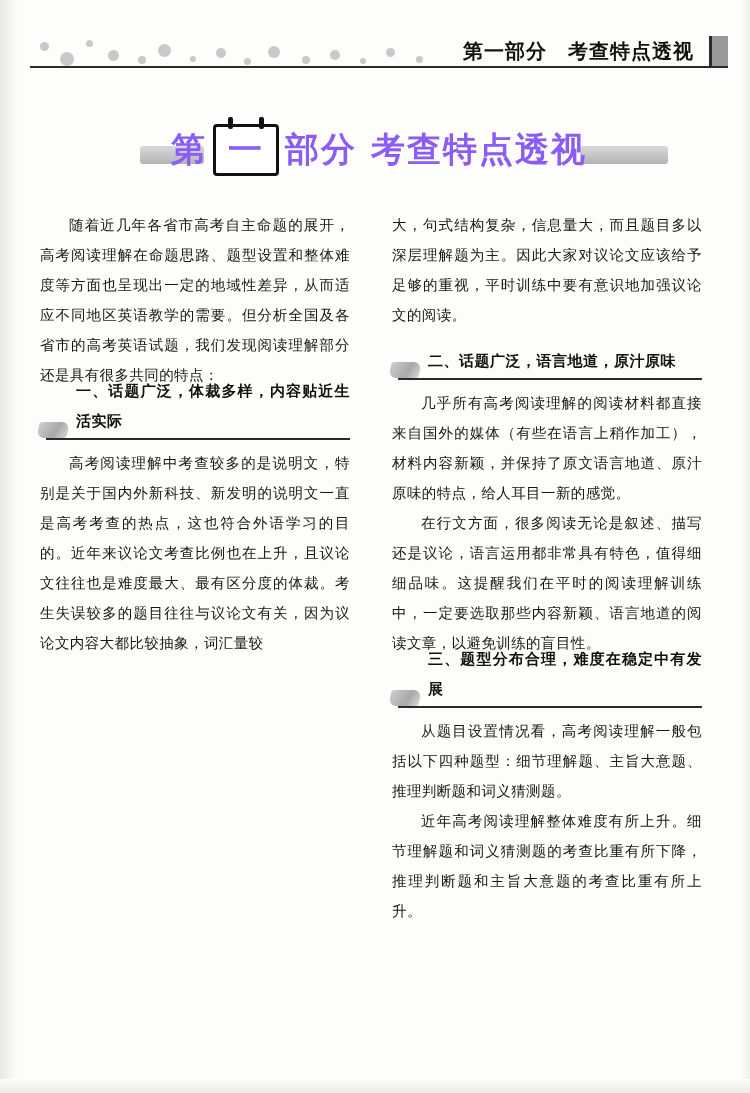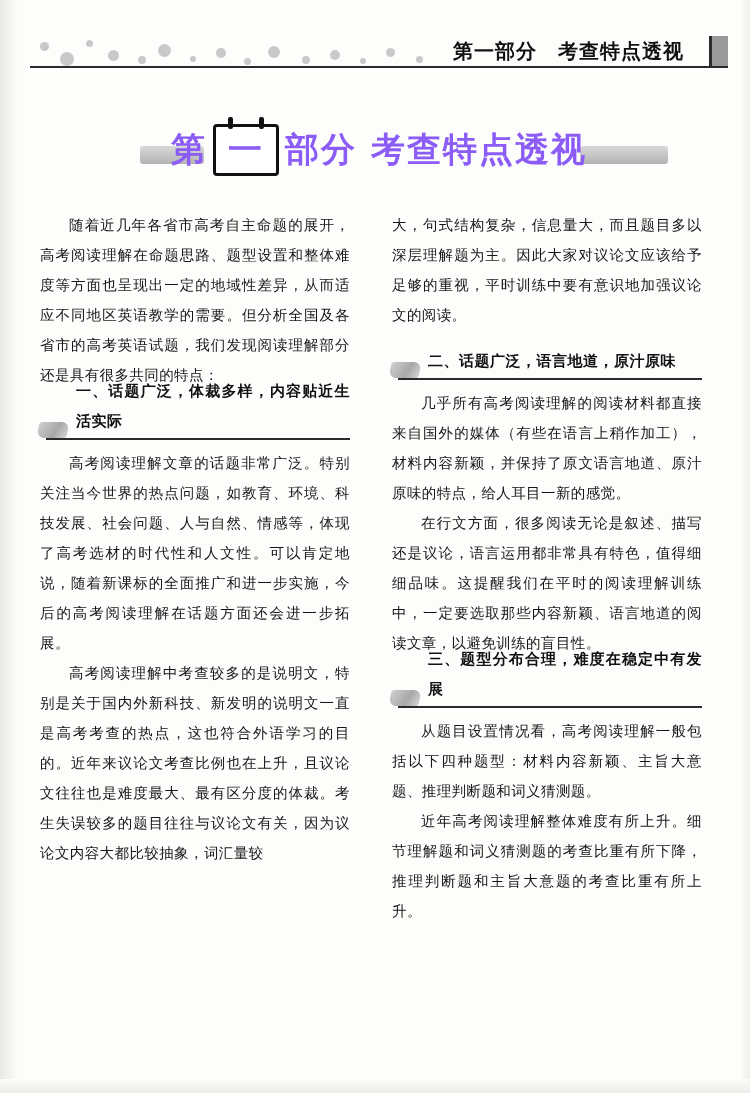--- a/index.html
+++ b/index.html
@@ -59,21 +59,21 @@
     width: 420px;
     height: 34px;
   }
   .bub {
     position: absolute;
     border-radius: 50%;
     background: #c9c9c9;
   }
   .header-title {
     position: absolute;
-    right: 44px;
+    right: 34px;
     top: 2px;
     font-size: 20px;
     font-weight: bold;
     letter-spacing: 1px;
     color: #111;
     font-family: "DejaVu Sans", "Liberation Sans", sans-serif;
   }
   .header-tab {
     position: absolute;
     right: 0;
@@ -239,21 +239,20 @@
 
     <div class="col col-left">
       <p class="para">随着近几年各省市高考自主命题的展开，高考阅读理解在命题思路、题型设置和整体难度等方面也呈现出一定的地域性差异，从而适应不同地区英语教学的需要。但分析全国及各省市的高考英语试题，我们发现阅读理解部分还是具有很多共同的特点：</p>
 
       <div class="subhead">
         <div class="subhead-bar"></div>
         <div class="subhead-brush"></div>
         <div class="subhead-text">一、话题广泛，体裁多样，内容贴近生活实际</div>
       </div>
 
-      <p class="para">高考阅读理解文章的话题非常广泛。特别关注当今世界的热点问题，如教育、环境、科技发展、社会问题、人与自然、情感等，体现了高考选材的时代性和人文性。可以肯定地说，随着新课标的全面推广和进一步实施，今后的高考阅读理解在话题方面还会进一步拓展。</p>
       <p class="para">高考阅读理解中考查较多的是说明文，特别是关于国内外新科技、新发明的说明文一直是高考考查的热点，这也符合外语学习的目的。近年来议论文考查比例也在上升，且议论文往往也是难度最大、最有区分度的体裁。考生失误较多的题目往往与议论文有关，因为议论文内容大都比较抽象，词汇量较</p>
     </div>
 
     <div class="col col-right">
       <p class="para" style="text-indent:0">大，句式结构复杂，信息量大，而且题目多以深层理解题为主。因此大家对议论文应该给予足够的重视，平时训练中要有意识地加强议论文的阅读。</p>
 
       <div class="subhead">
         <div class="subhead-bar"></div>
         <div class="subhead-brush"></div>
         <div class="subhead-text">二、话题广泛，语言地道，原汁原味</div>
@@ -261,18 +260,18 @@
 
       <p class="para">几乎所有高考阅读理解的阅读材料都直接来自国外的媒体（有些在语言上稍作加工），材料内容新颖，并保持了原文语言地道、原汁原味的特点，给人耳目一新的感觉。</p>
       <p class="para">在行文方面，很多阅读无论是叙述、描写还是议论，语言运用都非常具有特色，值得细细品味。这提醒我们在平时的阅读理解训练中，一定要选取那些内容新颖、语言地道的阅读文章，以避免训练的盲目性。</p>
 
       <div class="subhead">
         <div class="subhead-bar"></div>
         <div class="subhead-brush"></div>
         <div class="subhead-text">三、题型分布合理，难度在稳定中有发展</div>
       </div>
 
-      <p class="para">从题目设置情况看，高考阅读理解一般包括以下四种题型：材料内容新颖、主旨大意题、推理判断题和词义猜测题。</p>
+      <p class="para">从题目设置情况看，高考阅读理解一般包括以下四种题型：细节理解题、主旨大意题、推理判断题和词义猜测题。</p>
       <p class="para">近年高考阅读理解整体难度有所上升。细节理解题和词义猜测题的考查比重有所下降，推理判断题和主旨大意题的考查比重有所上升。</p>
     </div>
 
   </div>
 </div>
 
 </body></html>

